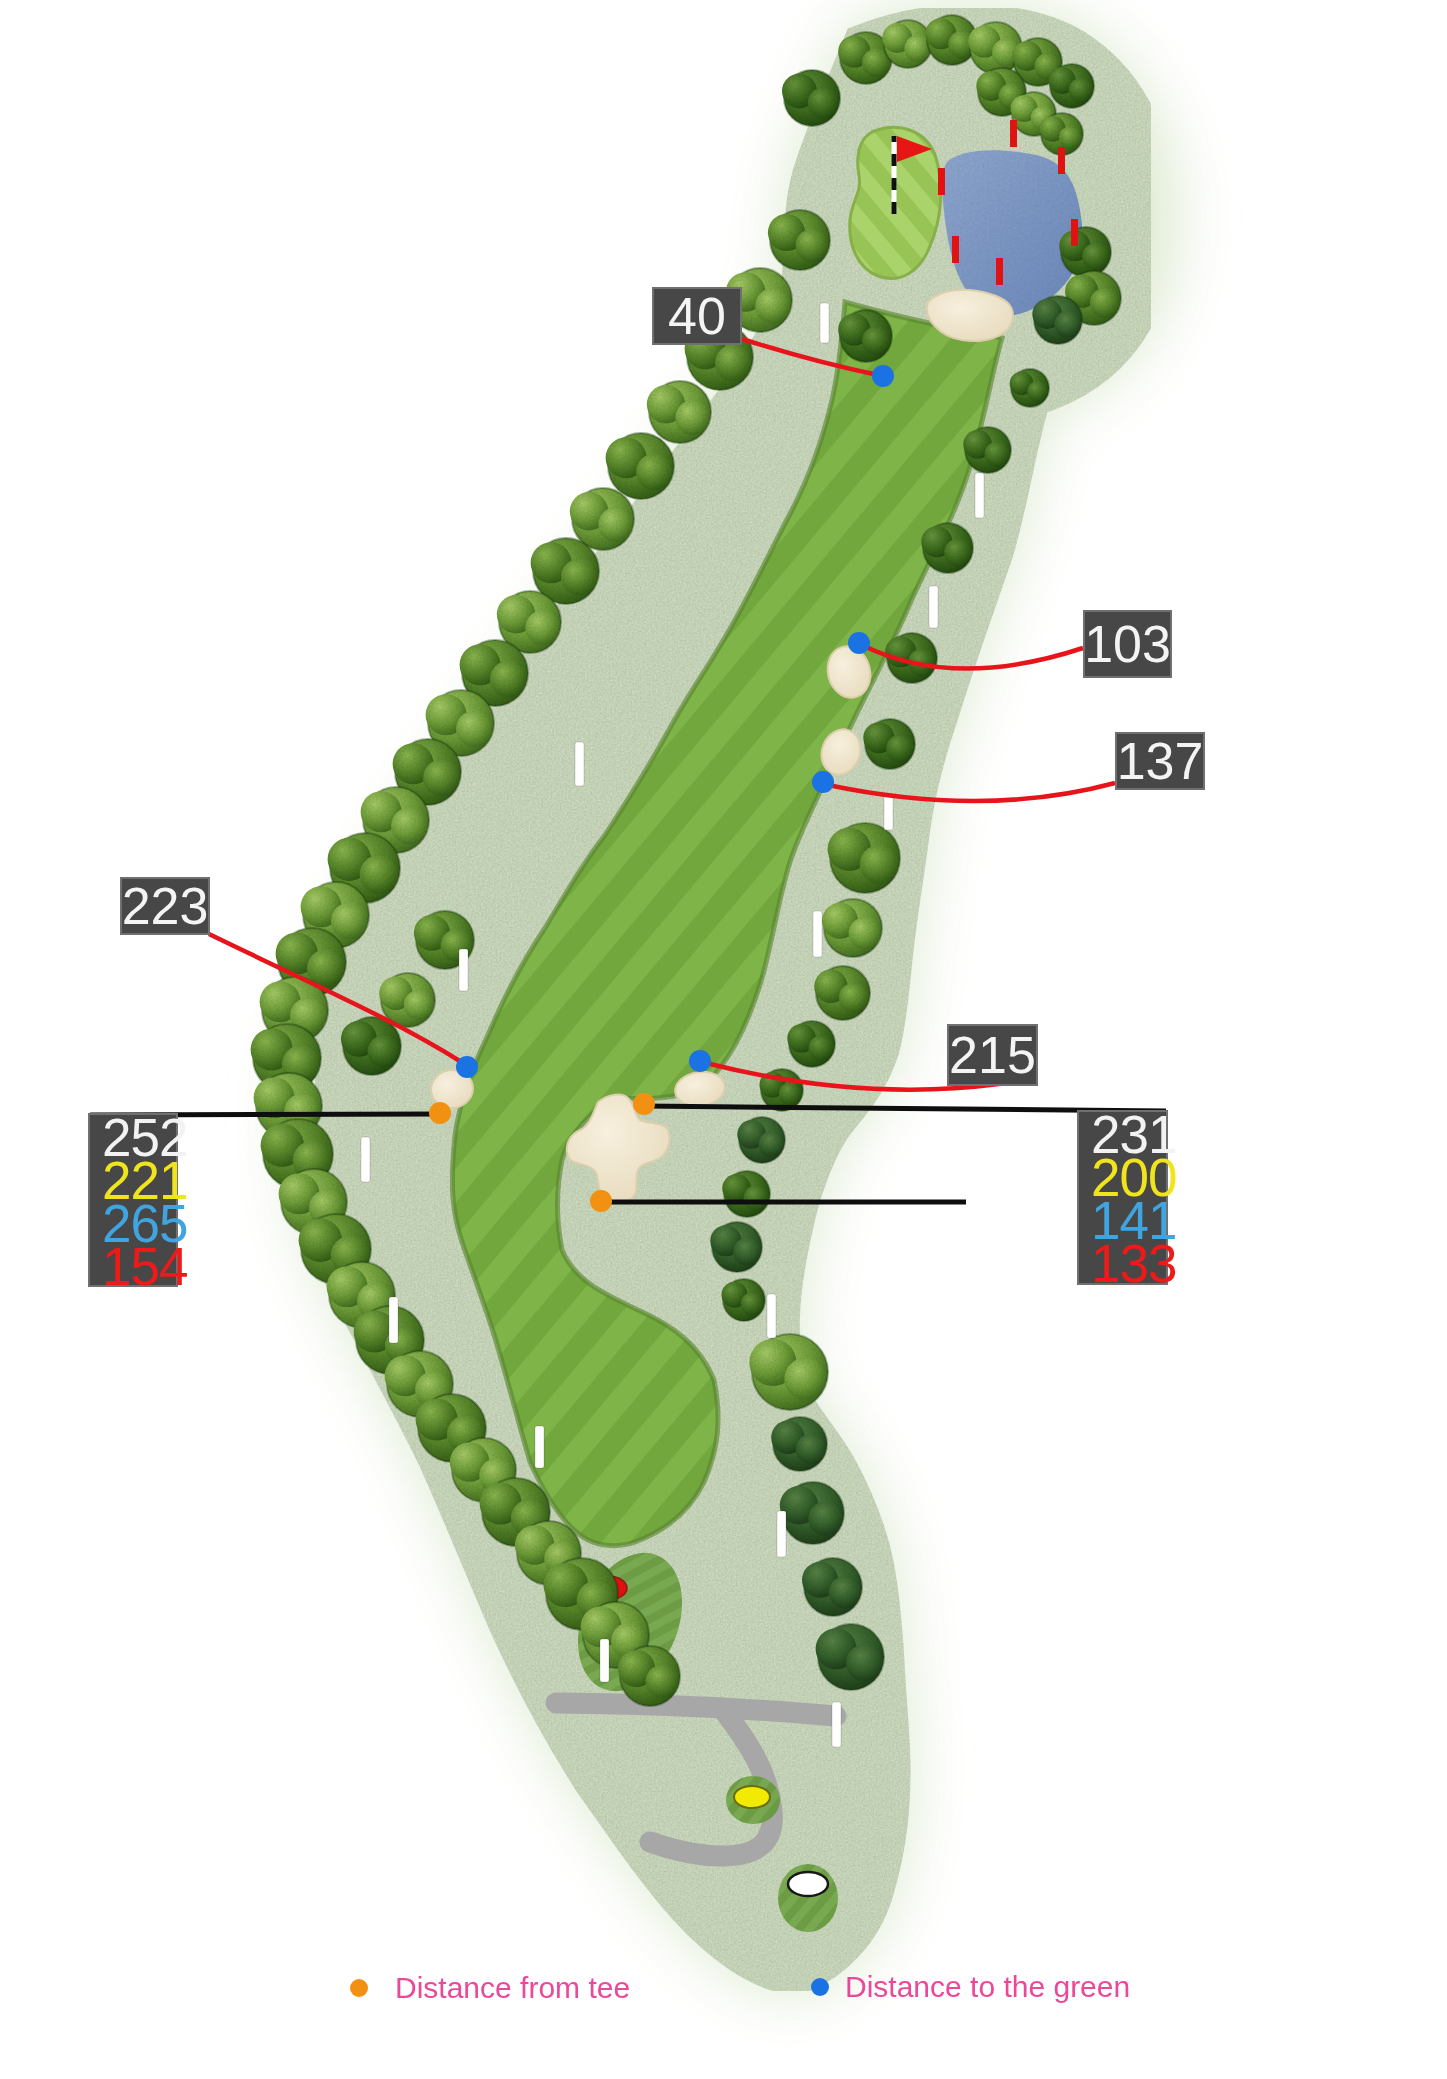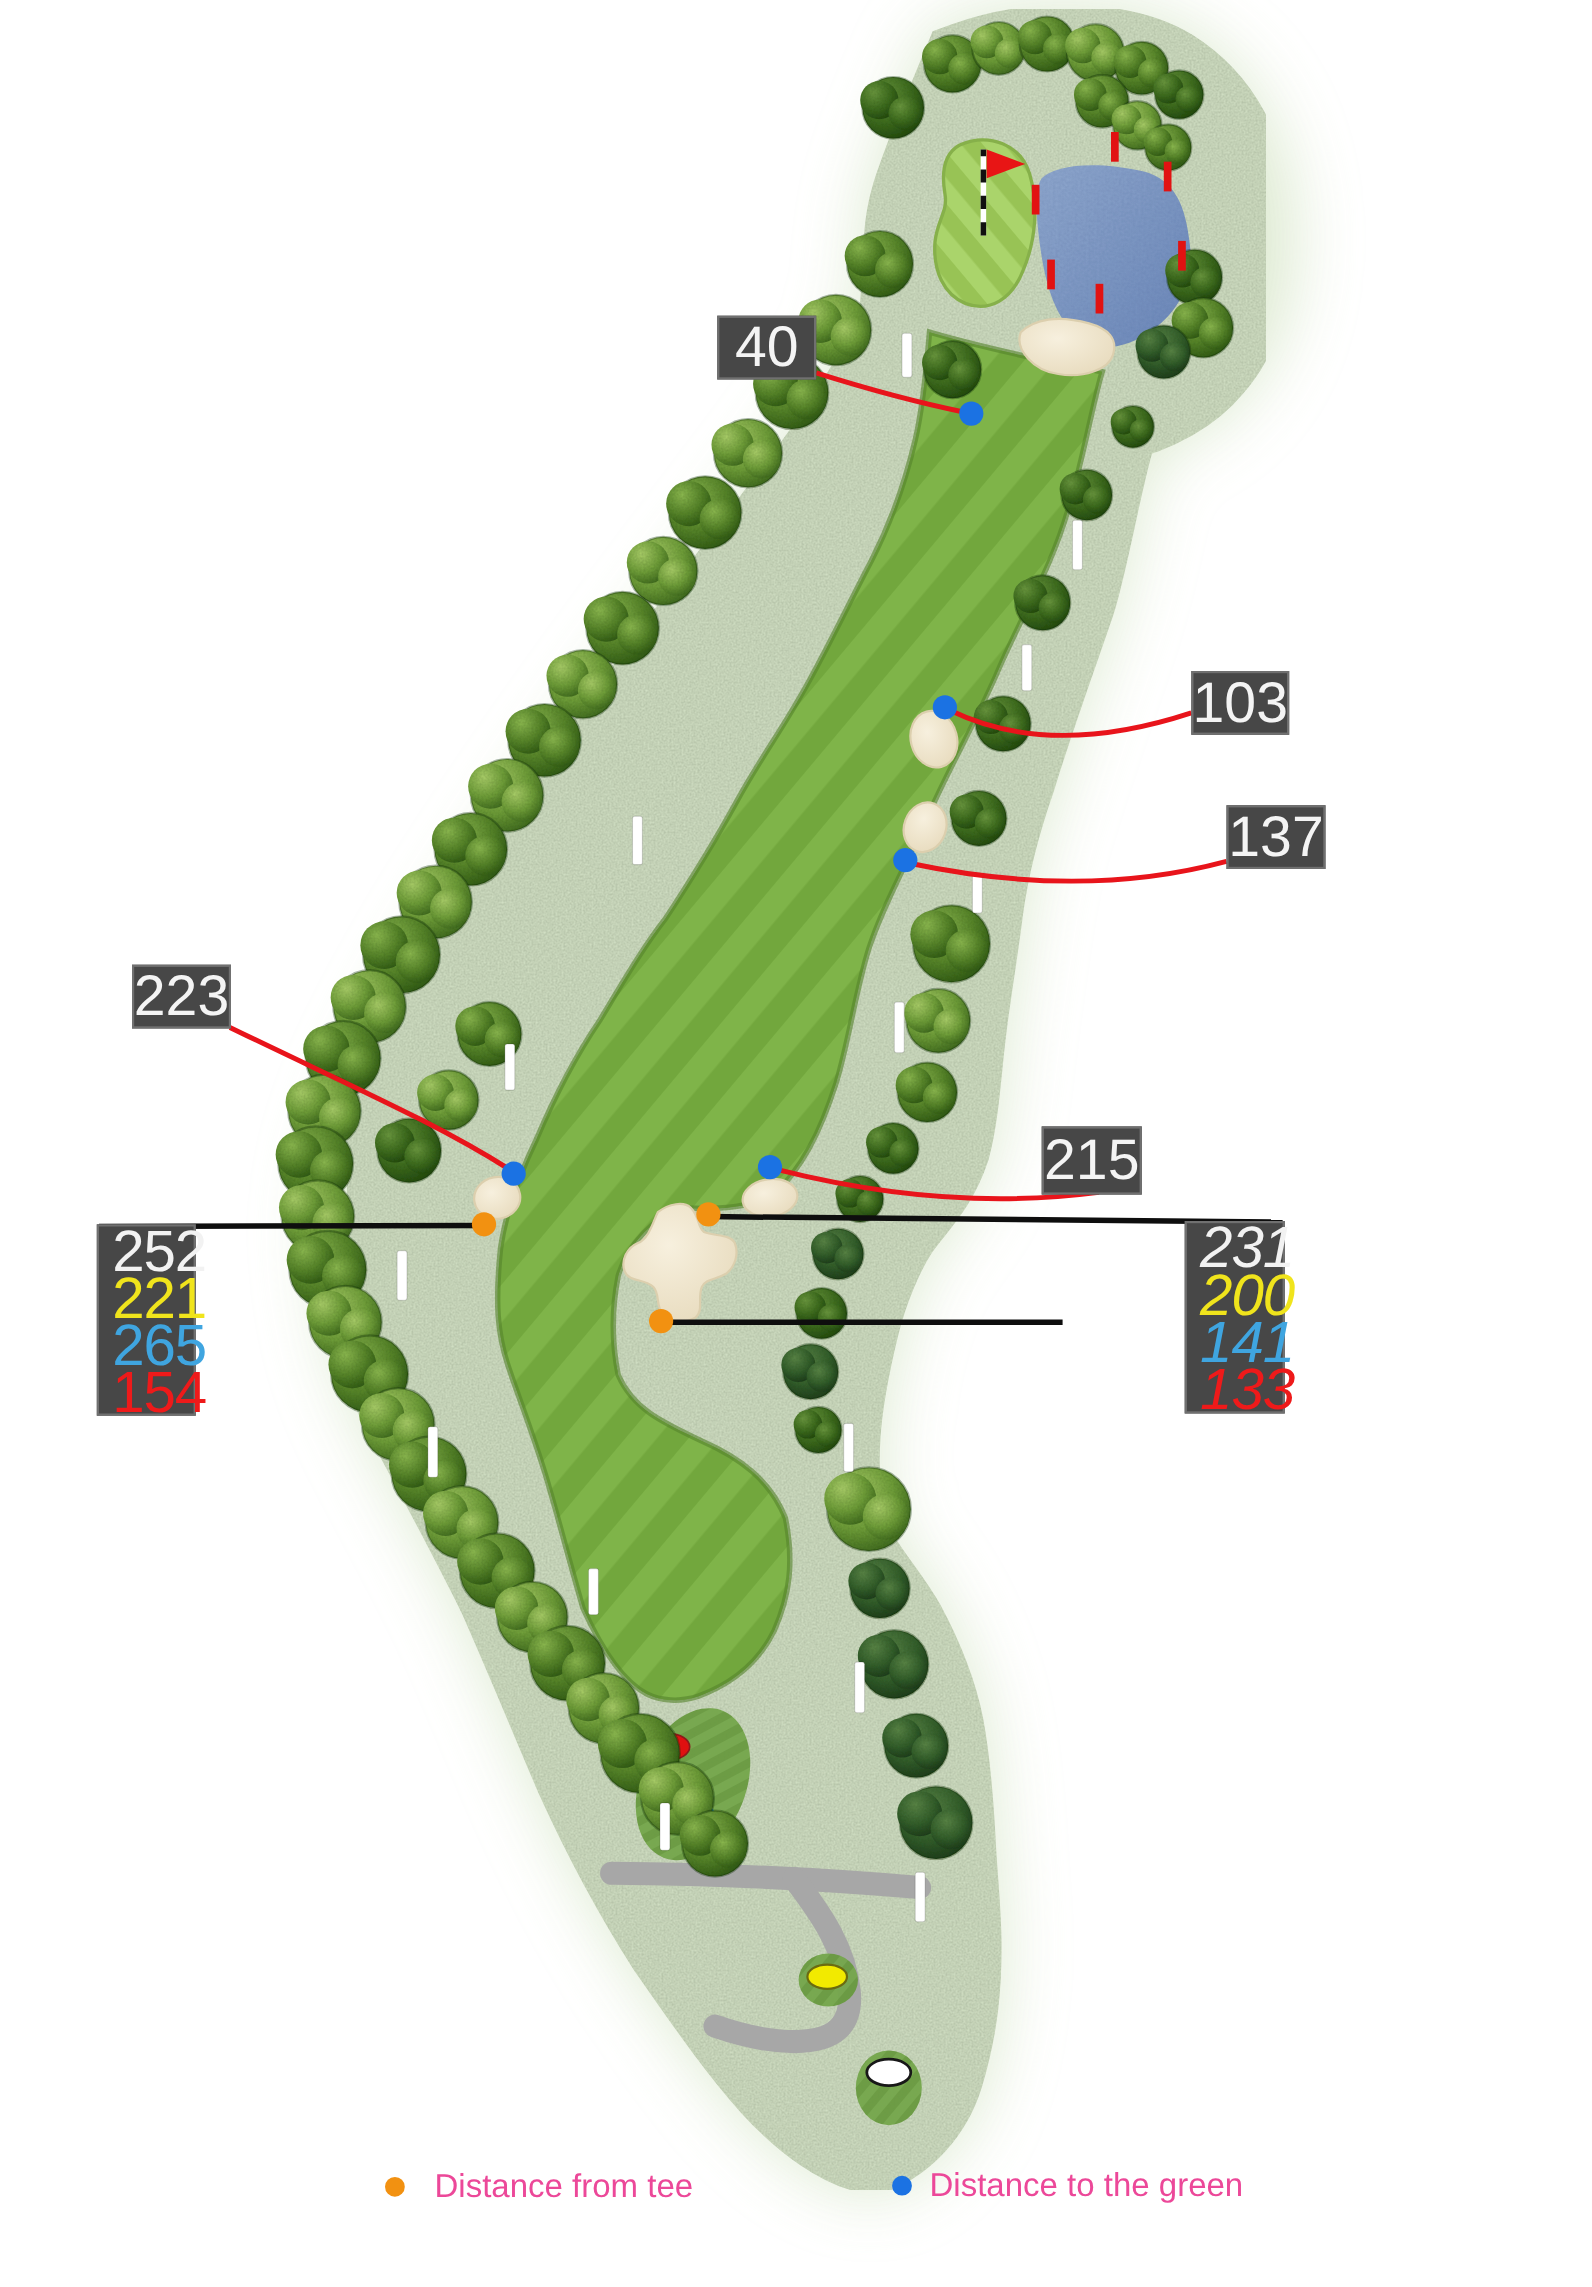--- a/index.html
+++ b/index.html
@@ -555,32 +555,32 @@
   <circle cx="823" cy="782" r="11" fill="#1b72e3"></circle>
   <circle cx="467" cy="1067" r="11" fill="#1b72e3"></circle>
   <circle cx="700" cy="1061" r="11" fill="#1b72e3"></circle>
   <circle cx="440" cy="1113" r="11" fill="#f29111"></circle>
   <circle cx="644" cy="1104" r="11" fill="#f29111"></circle>
   <circle cx="601" cy="1201" r="11" fill="#f29111"></circle>
 </g>
 </svg>
 
 <div class="callout" style="left:652px;top:287px;width:90px;height:58px;">40</div>
-<div class="callout" style="left:1083px;top:610px;width:89px;height:58px;">103</div>
+<div class="callout" style="left:1083px;top:610px;width:89px;height:68px;">103</div>
 <div class="callout" style="left:1115px;top:732px;width:90px;height:58px;">137</div>
 <div class="callout" style="left:120px;top:877px;width:90px;height:58px;">223</div>
 <div class="callout" style="left:947px;top:1024px;width:91px;height:62px;">215</div>
 
 <div class="mv" style="left:88px;top:1113px;width:90px;height:174px;">
   <span class="c-white">252</span>
   <span class="c-yellow">221</span>
   <span class="c-blue">265</span>
   <span class="c-red">154</span>
 </div>
-<div class="mv" style="left:1077px;top:1110px;width:91px;height:175px;font-style:italic;">
+<div class="mv" style="left:1077px;top:1110px;width:91px;height:175px;">
   <span class="c-white">231</span>
   <span class="c-yellow">200</span>
   <span class="c-blue">141</span>
   <span class="c-red">133</span>
 </div>
 
 <div class="dot" style="left:350px;top:1979px;width:18px;height:18px;background:#f29111;"></div>
 <div class="legend-label" style="left:395px;top:1971px;">Distance from tee</div>
 <div class="dot" style="left:811px;top:1978px;width:18px;height:18px;background:#1b72e3;"></div>
 <div class="legend-label" style="left:845px;top:1970px;">Distance to the green</div>

